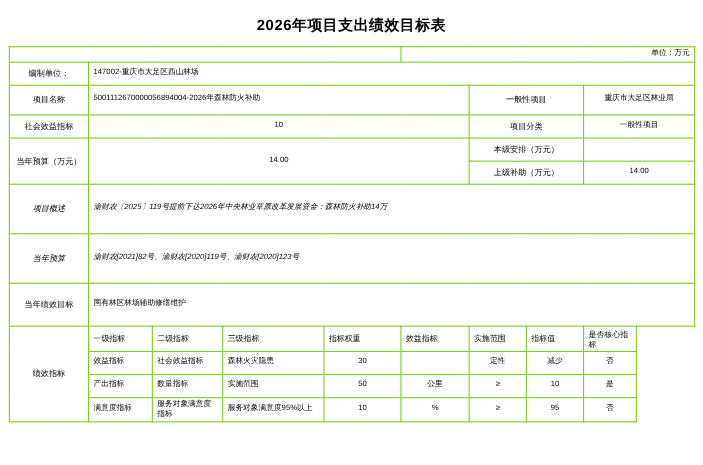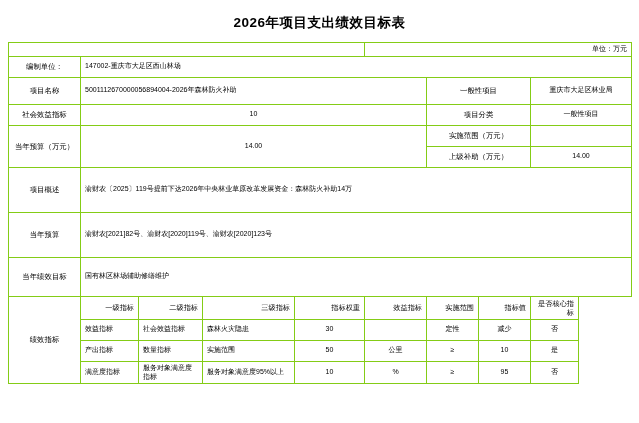--- a/index.html
+++ b/index.html
@@ -58,25 +58,25 @@
   }
   .unit-row {
     font-size: 7px;
   }
   .unit-row td {
     border: none;
     padding: 0 0 3px 0;
   }
   .unit-right { text-align: right; }
   .tall-22 { height: 22px; margin-top: 20px; }
-  .tall-40 { height: 40px; }
+  .tall-40 { height: 40px; font-style: italic; }
   .tall-34 { height: 34px; }
   .tall-16 { height: 16px; }
   .hdr {
-    text-align: right;
+    text-align: left;
     font-size: 7.2px;
   }
 </style>
 </head>
 <body>
 
 <div class="page">
 
   <div class="doc-title">2026年项目支出绩效目标表</div>
 
@@ -115,21 +115,21 @@
     <tr>
       <td class="lbl tall-16">社会效益指标</td>
       <td class="val-c tall-16" colspan="5">10</td>
       <td class="lbl tall-16" colspan="2">项目分类</td>
       <td class="val-c tall-16" colspan="2">一般性项目</td>
     </tr>
 
     <tr>
       <td class="lbl tall-16" rowspan="2">当年预算（万元）</td>
       <td class="val-c tall-16" colspan="5" rowspan="2">14.00</td>
-      <td class="lbl tall-16" colspan="2">实施范围（万元）</td>
+      <td class="lbl tall-16" colspan="2">本级安排（万元）</td>
       <td class="val-c tall-16" colspan="2"></td>
     </tr>
 
     <tr>
       <td class="lbl tall-16" colspan="2">上级补助（万元）</td>
       <td class="val-c tall-16" colspan="2">14.00</td>
     </tr>
 
     <tr>
       <td class="lbl tall-40">项目概述</td>

